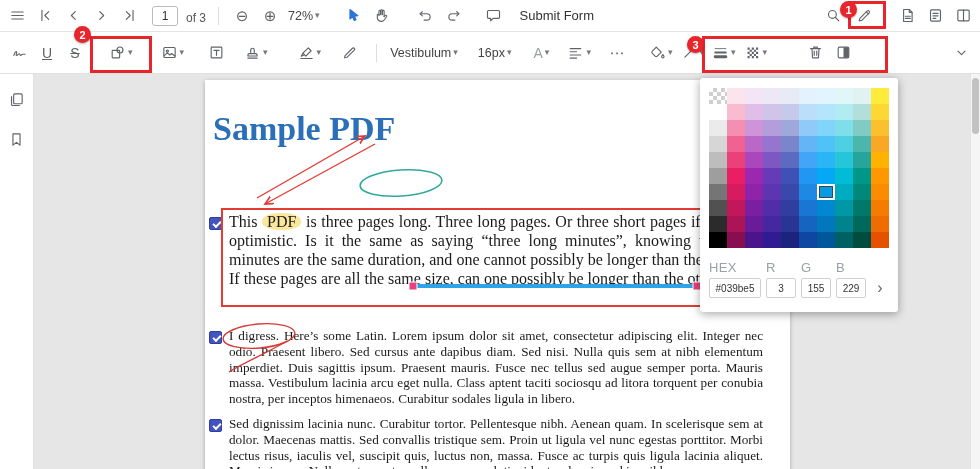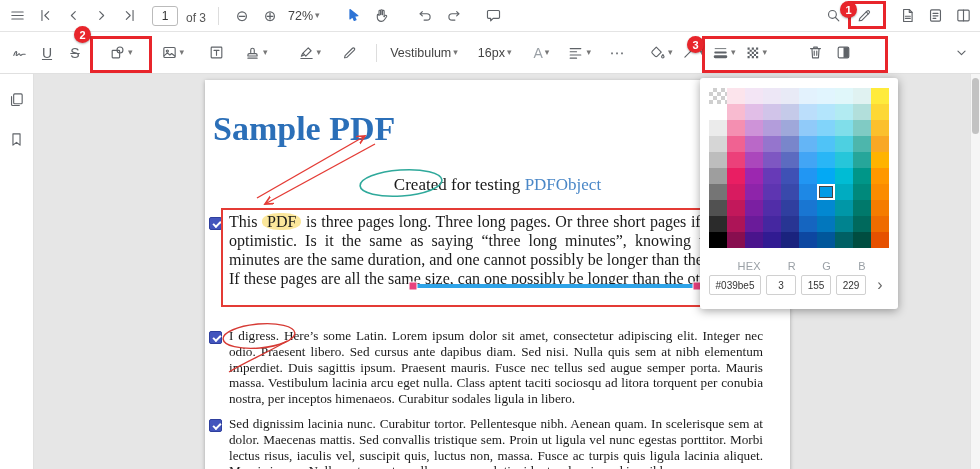--- a/index.html
+++ b/index.html
@@ -58,21 +58,21 @@
 
   
   .popup { position:absolute; left:700px; top:78px; width:198px; background:#fff; border-radius:3px;
            box-shadow:0 2px 10px rgba(0,0,0,.35); z-index:40; padding:10px 9px 14px; }
   .palette { display:grid; grid-template-columns:repeat(10, 18px); grid-auto-rows:16px; width:180px; }
   .swatch { width:18px; height:16px; cursor:pointer; }
   .swatch-transparent { background:repeating-conic-gradient(#cfcfcf 0% 25%, #ffffff 0% 50%); background-size:8px 8px; }
   .swatch-selected { box-shadow:inset 0 0 0 2px #fff, inset 0 0 0 3px #444; }
   .cp-row { display:flex; gap:5px; margin-top:12px; align-items:flex-end; }
   .cp-field { display:flex; flex-direction:column; gap:3px; }
-  .cp-label { font-size:11px; color:#9aa0a6; letter-spacing:.3px;text-align:right; }
+  .cp-label { font-size:13px; color:#9aa0a6; letter-spacing:.3px; }
   .cp-input { border:1px solid #d0d0d0; border-radius:2px; height:20px; font-size:10px; color:#333;
               text-align:center; width:100%; font-family:"Liberation Sans",sans-serif; }
   .w-hex { width:52px; } .w-rgb { width:30px; }
   .cp-next { width:18px; height:20px; border:none; background:transparent; color:#666; font-size:16px;
              line-height:20px; cursor:pointer; padding:0; }
 
   
   .hl-box { position:absolute; border:3px solid #e8252b; z-index:50; pointer-events:none; }
   .badge { position:absolute; width:17px; height:17px; border-radius:50%; background:#e8252b; color:#fff;
            font-size:11px; font-weight:700; display:flex; align-items:center; justify-content:center;
@@ -147,20 +147,23 @@
       <svg class="i" viewBox="0 0 24 24" data-interactable="false">
           <path d="M16.5 6.5l3 3-3 3"></path>
           <path d="M19.5 9.5H10a4.5 4.5 0 0 0 0 9h4"></path>
         </svg>
     </button>
     <button class="tb-btn" style="margin-left:12px" data-interactable="true">
       <svg class="i" viewBox="0 0 24 24" data-interactable="false">
         <path d="M5 5h14a1.5 1.5 0 0 1 1.5 1.5v8A1.5 1.5 0 0 1 19 16h-7.5L8 19.5V16H5a1.5 1.5 0 0 1-1.5-1.5v-8A1.5 1.5 0 0 1 5 5z"></path>
       </svg>
     </button>
+    <button class="tb-btn" style="margin-left:8px" data-interactable="true">
+      <span class="submit-label" data-interactable="false">Submit Form</span>
+    </button>
     <span style="flex:1" data-interactable="false"></span>
     <button class="tb-btn" data-interactable="true">
       <svg class="i" viewBox="0 0 24 24" data-interactable="false">
           <circle cx="10.5" cy="10.5" r="5.5"></circle>
           <path d="M14.5 14.5 19.5 19.5"></path>
         </svg>
     </button>
     <button class="tb-btn" style="min-width:32px" data-interactable="true">
       <svg class="i" viewBox="0 0 24 24" data-interactable="false">
         <path d="M4.5 19.5l.9-3.4L15.9 5.6a2 2 0 0 1 2.8 2.8L8.2 18.9z"></path>
@@ -320,21 +323,20 @@
     <button class="tb-btn" data-interactable="true">
       <svg class="i" viewBox="0 0 24 24" data-interactable="false">
           <path d="M7 4h10v16l-5-4-5 4z"></path>
         </svg>
     </button>
   </div>
 
   <div class="docarea" data-interactable="true">
     <div class="page" data-interactable="false">
       <div class="doc-title" style="color:#2b6fb8" data-interactable="false">Sample PDF</div>
-      <div class="doc-subtitle" data-interactable="false"><span data-interactable="false">Created for testing </span><span style="color:#4a87c7" data-interactable="false">PDFObject</span></div>
 
       <span class="cb" style="left:4px; top:137px" data-interactable="true"></span>
       <div class="para p1" data-interactable="false"><span data-interactable="false">This </span><span class="hl" style="background:#fbe79b" data-interactable="true">PDF</span><span data-interactable="false"> is three pages long. Three long pages. Or three short pages if you’re optimistic. Is it the same as saying “three long minutes”, knowing that all minutes are the same duration, and one cannot possibly be longer than the other? If these pages are all the same size, can one possibly be longer than the other?</span></div>
 
       <span class="cb" style="left:4px; top:251px" data-interactable="true"></span>
       <div class="para p2" data-interactable="false">I digress. Here’s some Latin. Lorem ipsum dolor sit amet, consectetur adipiscing elit. Integer nec odio. Praesent libero. Sed cursus ante dapibus diam. Sed nisi. Nulla quis sem at nibh elementum imperdiet. Duis sagittis ipsum. Praesent mauris. Fusce nec tellus sed augue semper porta. Mauris massa. Vestibulum lacinia arcu eget nulla. Class aptent taciti sociosqu ad litora torquent per conubia nostra, per inceptos himenaeos. Curabitur sodales ligula in libero.</div>
 
       <span class="cb" style="left:4px; top:339px" data-interactable="true"></span>
       <div class="para p3" data-interactable="false">Sed dignissim lacinia nunc. Curabitur tortor. Pellentesque nibh. Aenean quam. In scelerisque sem at dolor. Maecenas mattis. Sed convallis tristique sem. Proin ut ligula vel nunc egestas porttitor. Morbi lectus risus, iaculis vel, suscipit quis, luctus non, massa. Fusce ac turpis quis ligula lacinia aliquet. Mauris ipsum. Nulla metus metus, ullamcorper vel, tincidunt sed, euismod in, nibh.</div>
 

